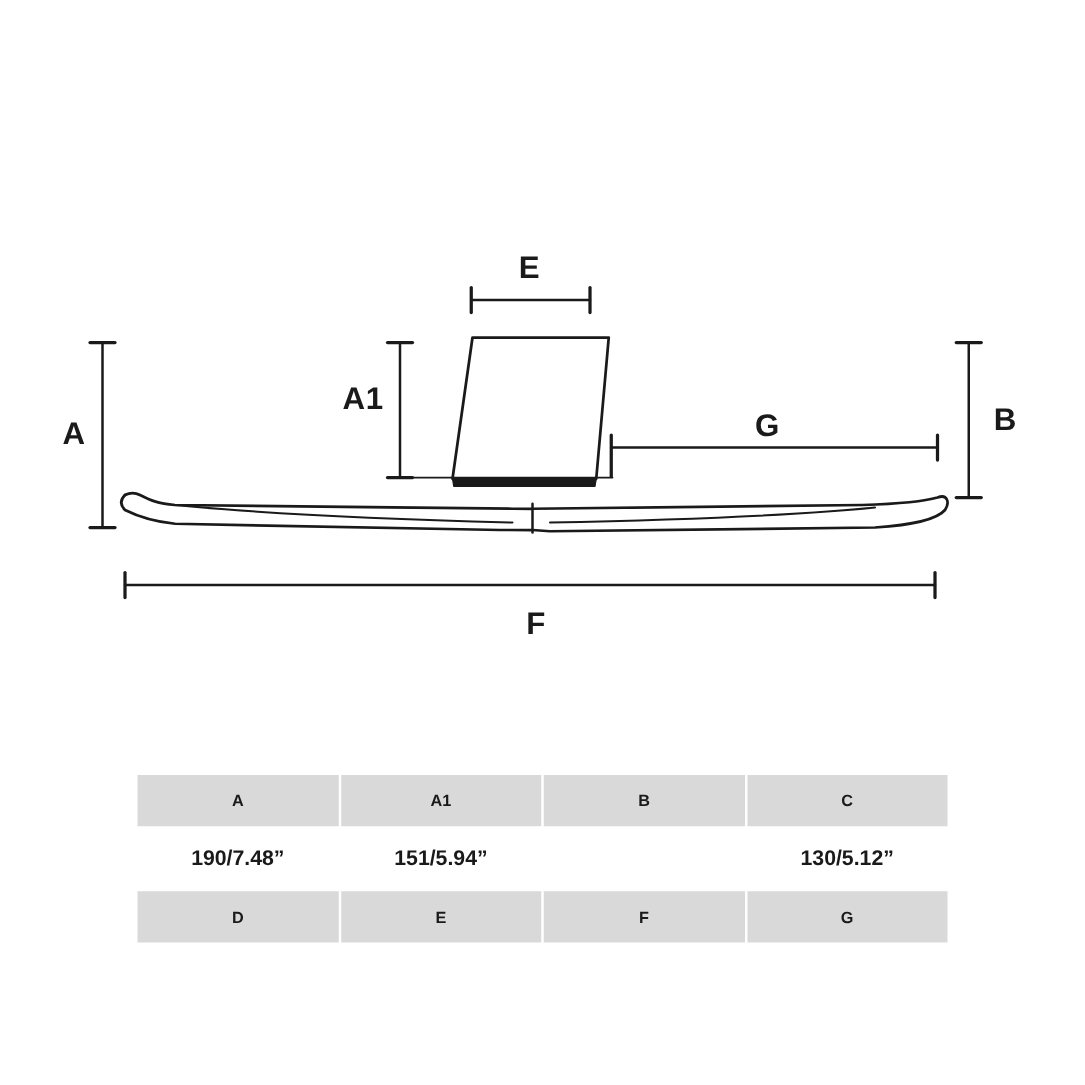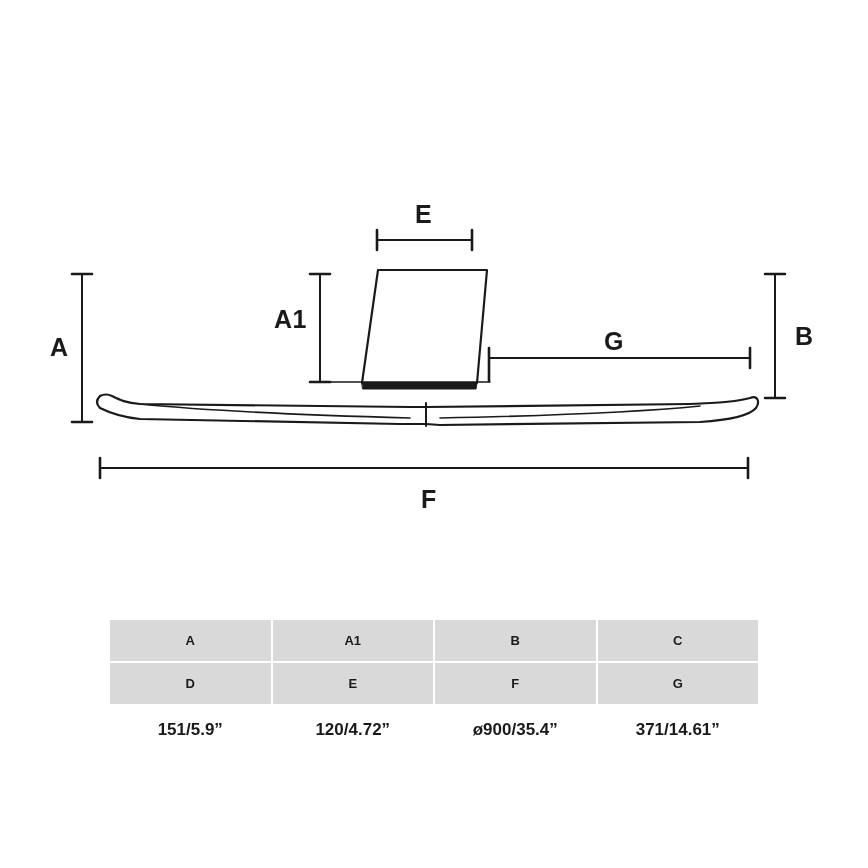--- a/index.html
+++ b/index.html
@@ -129,27 +129,27 @@
 
   <table class="spec-table">
     <tbody>
       <tr>
         <th>A</th>
         <th>A1</th>
         <th>B</th>
         <th>C</th>
       </tr>
       <tr>
+        <td>190/7.48”</td>
+        <td>151/5.94”</td>
+        <td></td>
+        <td>130/5.12”</td>
+      </tr>
+      <tr>
         <th>D</th>
         <th>E</th>
         <th>F</th>
         <th>G</th>
-      </tr>
-      <tr>
-        <td>151/5.9”</td>
-        <td>120/4.72”</td>
-        <td>ø900/35.4”</td>
-        <td>371/14.61”</td>
       </tr>
     </tbody>
   </table>
 
 </div>
 
 </body></html>

